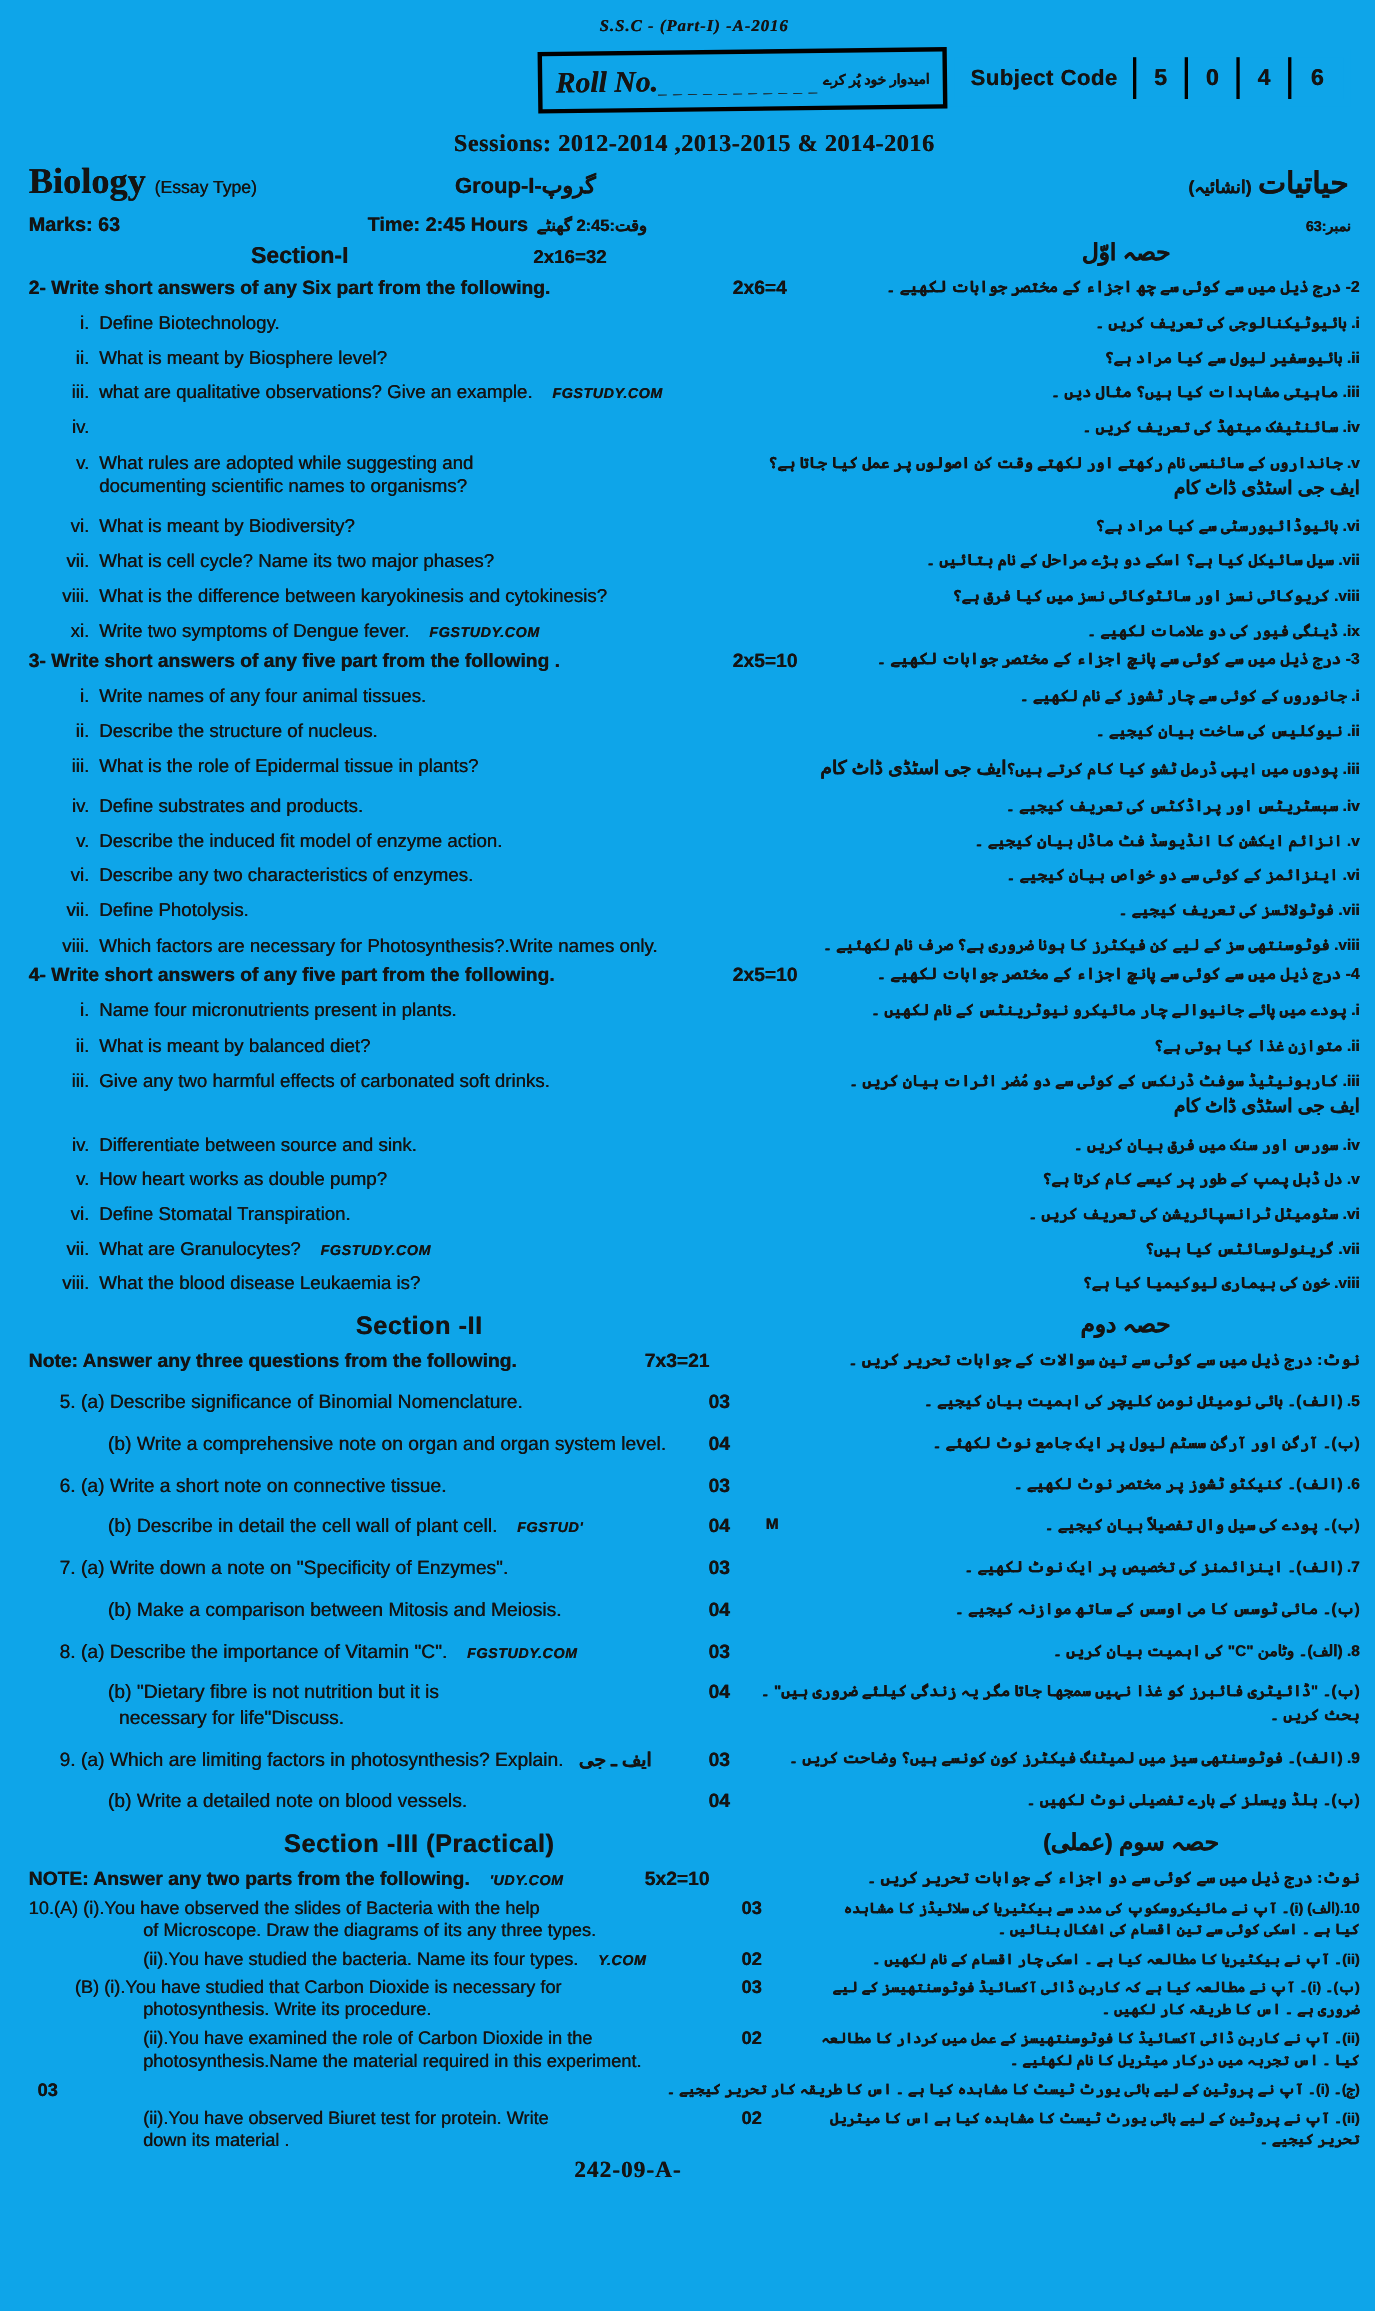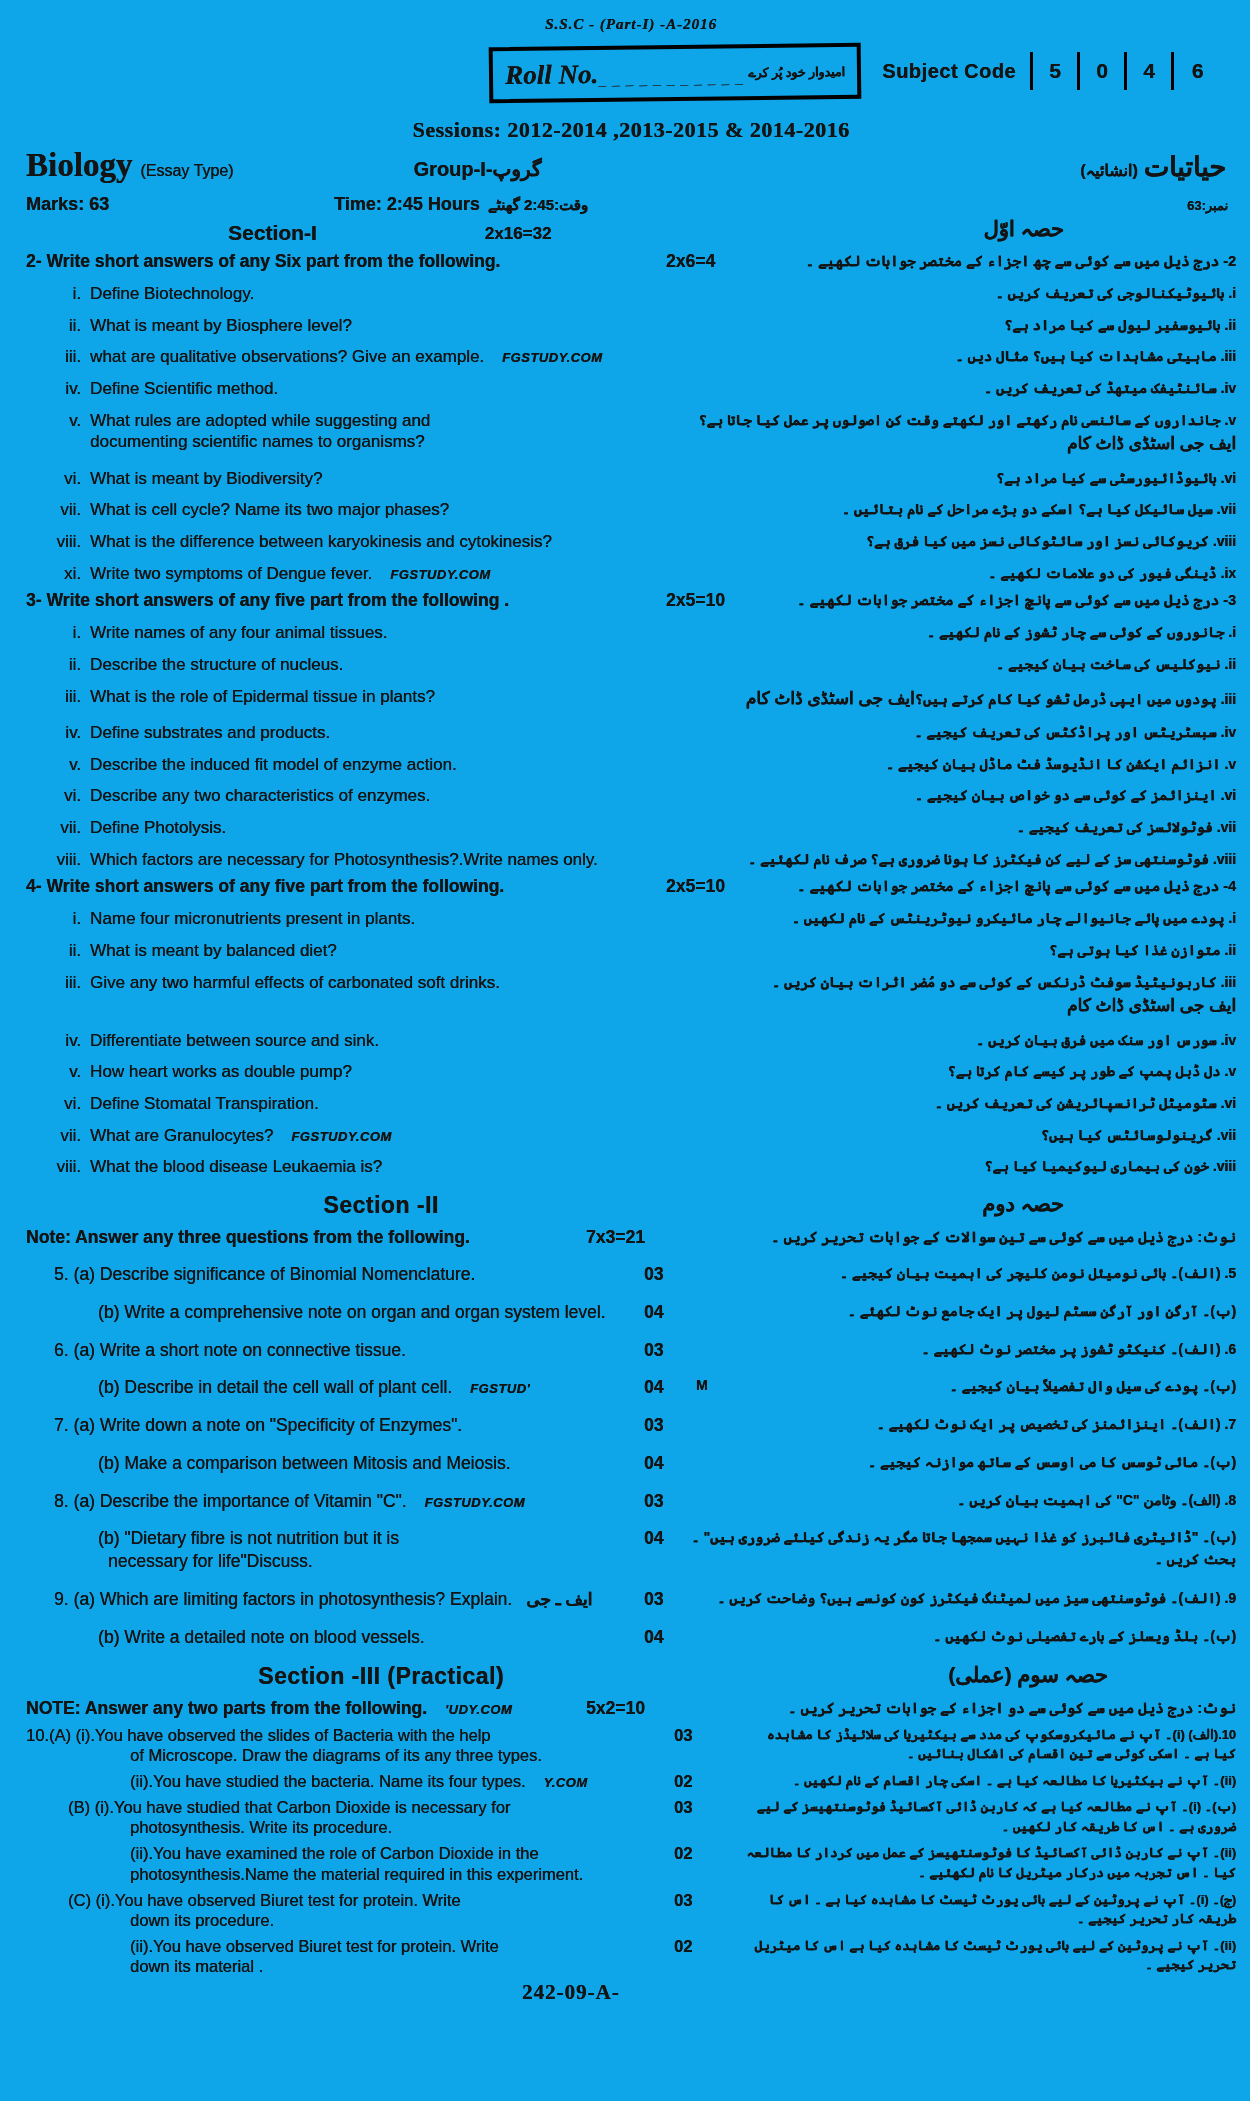--- a/index.html
+++ b/index.html
@@ -146,21 +146,20 @@
       <span class="t pre"><span>What is meant by Biosphere level?</span></span>
       <span class="ur"><span>ii. بائیوسفیر لیول سے کیا مراد ہے؟</span></span>
     </div>
   <div class="it">
       <span class="n">iii.</span>
       <span class="t pre"><span>what are qualitative observations? Give an example.</span><span class="wm">FGSTUDY.COM</span></span>
       <span class="ur"><span>iii. ماہیتی مشاہدات کیا ہیں؟ مثال دیں ۔</span></span>
     </div>
   <div class="it">
       <span class="n">iv.</span>
-      <span class="t pre"><span>Define Scientific method.</span></span>
       <span class="ur"><span>iv. سائنٹیفک میتھڈ کی تعریف کریں ۔</span></span>
     </div>
   <div class="it">
       <span class="n">v.</span>
       <span class="t pre"><span>What rules are adopted while suggesting and
 documenting scientific names to organisms?</span></span>
       <span class="ur"><span>v. جانداروں کے سائنسی نام رکھتے اور لکھتے وقت کن اصولوں پر عمل کیا جاتا ہے؟</span><span class="wmu">ایف جی اسٹڈی ڈاٹ کام</span></span>
     </div>
   <div class="it">
       <span class="n">vi.</span>
@@ -365,22 +364,20 @@
       <span class="mk">03</span>
       <span class="ur">(ب)۔ (i)۔ آپ نے مطالعہ کیا ہے کہ کاربن ڈائی آکسائیڈ فوٹوسنتھیسز کے لیے ضروری ہے ۔ اس کا طریقہ کار لکھیں ۔</span>
     </div>
   <div class="r3">
       <span class="t t3s pre"><span>(ii).You have examined the role of Carbon Dioxide in the
 photosynthesis.Name the material required in this experiment.</span></span>
       <span class="mk">02</span>
       <span class="ur">(ii)۔ آپ نے کاربن ڈائی آکسائیڈ کا فوٹوسنتھیسز کے عمل میں کردار کا مطالعہ کیا ۔ اس تجربہ میں درکار میٹریل کا نام لکھئیے ۔</span>
     </div>
   <div class="r3">
-      <span class="t t3b pre"><span>(C) (i).You have observed Biuret test for protein. Write
-down its procedure.</span></span>
       <span class="mk">03</span>
       <span class="ur">(ج)۔ (i)۔ آپ نے پروٹین کے لیے بائی یورٹ ٹیسٹ کا مشاہدہ کیا ہے ۔ اس کا طریقہ کار تحریر کیجیے ۔</span>
     </div>
   <div class="r3">
       <span class="t t3s pre"><span>(ii).You have observed Biuret test for protein. Write
 down its material .</span></span>
       <span class="mk">02</span>
       <span class="ur">(ii)۔ آپ نے پروٹین کے لیے بائی یورٹ ٹیسٹ کا مشاہدہ کیا ہے اس کا میٹریل تحریر کیجیے ۔</span>
     </div>
 

